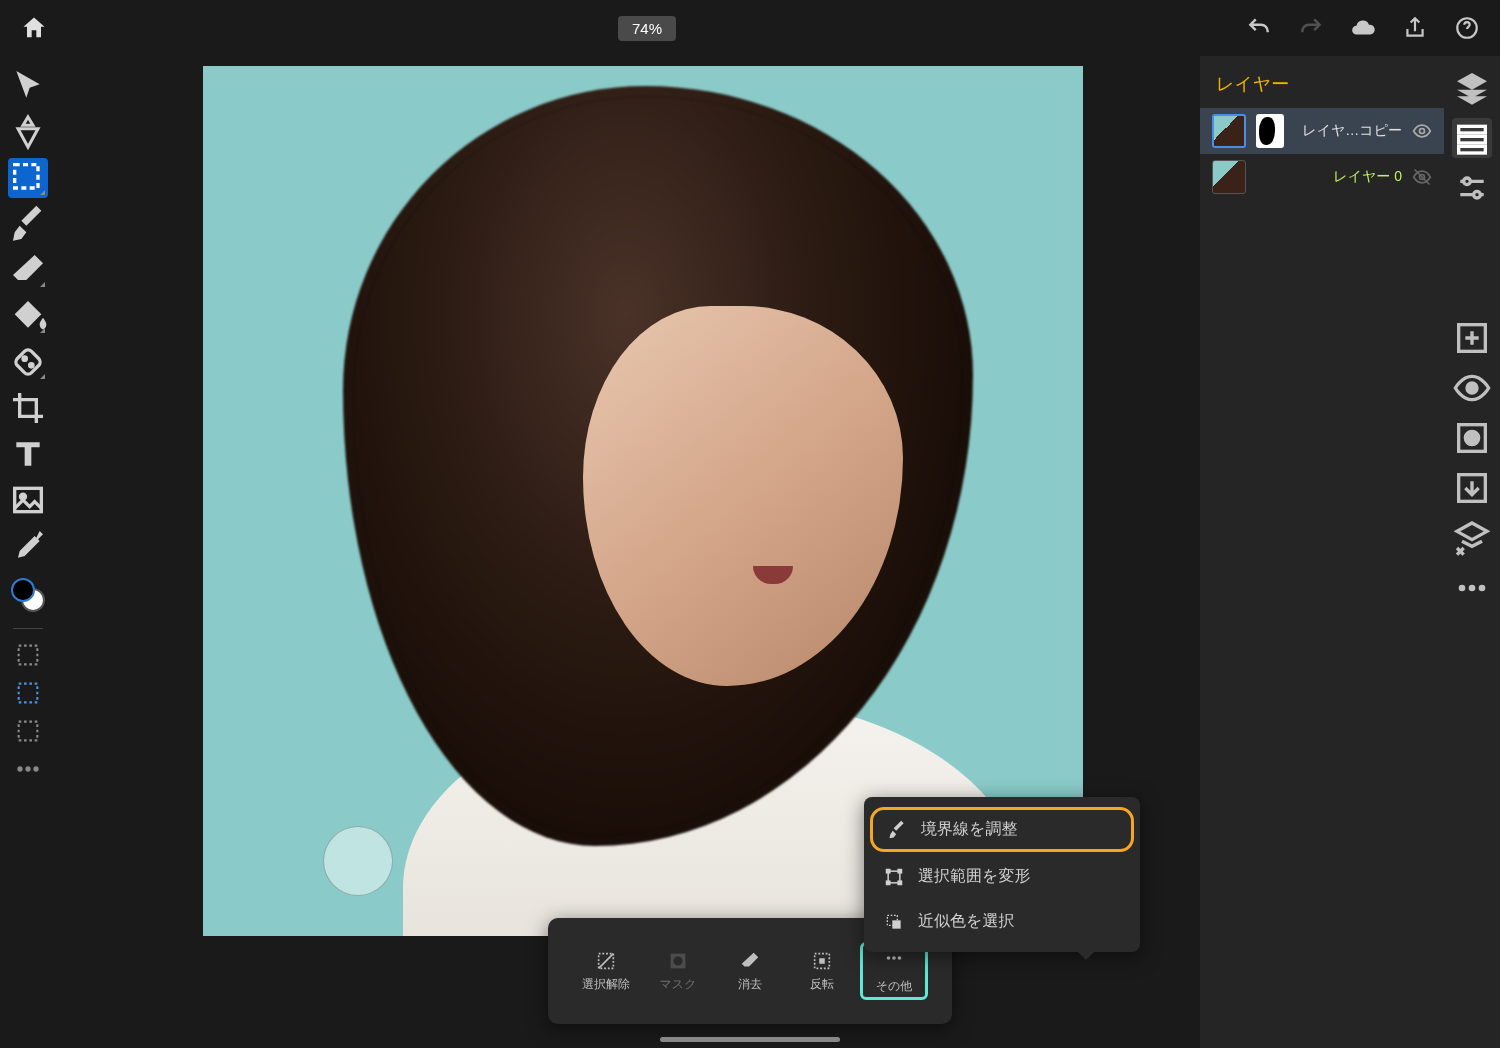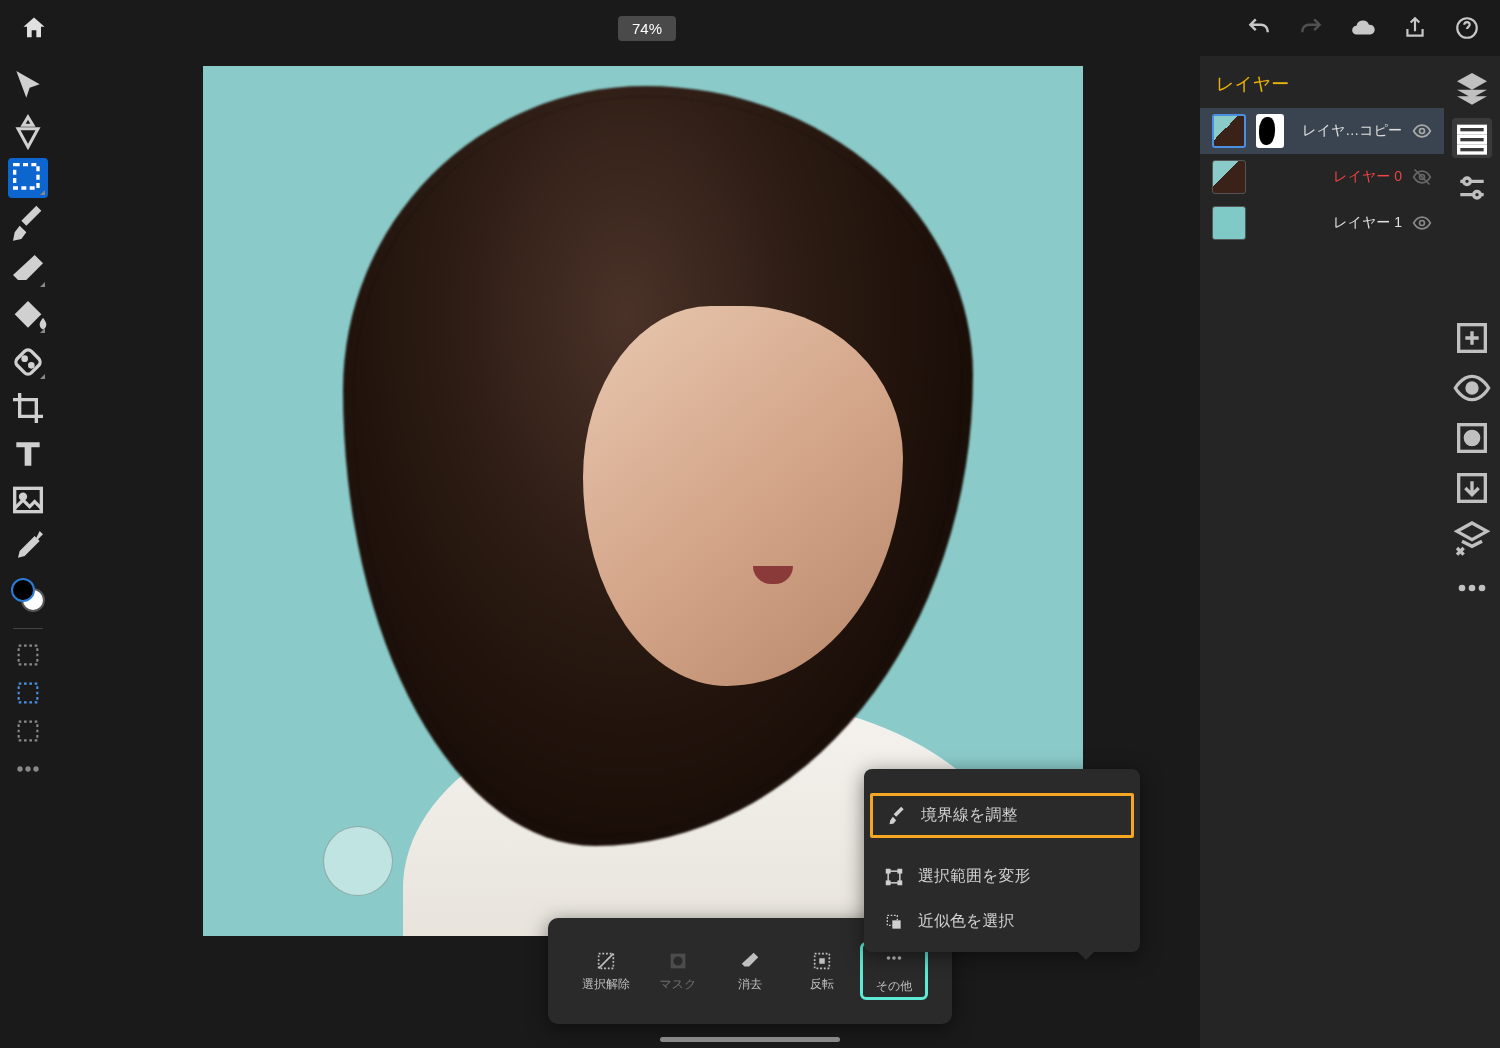--- a/index.html
+++ b/index.html
@@ -58,21 +58,21 @@
   .bottom-bar { position: absolute; left: 50%; transform: translateX(-50%); bottom: 24px; background: #2a2a2a; border-radius: 10px; display: flex; padding: 24px; gap: 4px; z-index: 5; box-shadow: 0 4px 20px rgba(0,0,0,.5); }
   .bottom-bar .bbtn { width: 68px; height: 58px; display: flex; flex-direction: column; align-items: center; justify-content: center; gap: 4px; border-radius: 6px; color: #bfbfbf; font-size: 12px; cursor: pointer; }
   .bottom-bar .bbtn .bicon { width: 22px; height: 22px; display: flex; align-items: center; justify-content: center; }
   .bottom-bar .bbtn.dim { opacity: .45; }
   .bottom-bar .bbtn.highlight { border: 3px solid #5eead4; gap: 9px; }
 
   
   .popup { position: absolute; right: 360px; bottom: 96px; width: 276px; background: #2a2a2a; border-radius: 8px; padding: 8px 0; z-index: 10; box-shadow: 0 4px 20px rgba(0,0,0,.5); }
   .popup::after { content: ""; position: absolute; bottom: -8px; right: 46px; width: 0; height: 0; border-left: 8px solid transparent; border-right: 8px solid transparent; border-top: 8px solid #2a2a2a; }
   .popup .pitem { display: flex; align-items: center; gap: 14px; padding: 12px 20px; font-size: 16px; color: #d0d0d0; cursor: pointer; }
-  .popup .pitem.highlight { border: 3px solid #f5a623; margin: 16px 6px; border-radius: 2px; padding: 9px 14px; }
+  .popup .pitem.highlight { border: 3px solid #f5a623; margin: 2px 6px; border-radius: 14px; padding: 9px 14px; }
   .popup .pitem .picon { width: 20px; height: 20px; display: flex; align-items: center; justify-content: center; }
 
   
   .home-ind { position: absolute; bottom: 6px; left: 50%; transform: translateX(-50%); width: 180px; height: 5px; background: #888; border-radius: 3px; z-index: 20; }
   
   svg { width: 100%; height: 100%; }
 </style>
 </head>
 <body>
 
@@ -227,33 +227,25 @@
     <div class="thumb border" style="background:linear-gradient(135deg,#8acbc9 40%,#3a2218 40%)"></div>
     <div class="mask-thumb"></div>
     <div class="layer-name">レイヤ…コピー</div>
     <div class="eye"><svg viewBox="0 0 24 24" fill="none" stroke="#aaa" stroke-width="2">
           <path d="M2 12s4-7 10-7 10 7 10 7-4 7-10 7-10-7-10-7z"></path>
           <circle cx="12" cy="12" r="3"></circle>
         </svg></div>
   </div>
   <div class="layer-row">
     <div class="thumb" style="background:linear-gradient(135deg,#8acbc9 40%,#3a2218 40%);border:1px solid #555"></div>
-    <div class="layer-name" style="color:#ef4444">レイヤー 0</div>
+    <div class="layer-name" style="color:#bef264">レイヤー 0</div>
     <div class="eye"><svg viewBox="0 0 24 24" fill="none" stroke="#666" stroke-width="2">
           <path d="M2 12s4-7 10-7 10 7 10 7-4 7-10 7-10-7-10-7z"></path>
           <circle cx="12" cy="12" r="3"></circle>
           <line x1="3" y1="3" x2="21" y2="21"></line>
-        </svg></div>
-  </div>
-  <div class="layer-row">
-    <div class="thumb" style="background:#7fc9c7;border:1px solid #555"></div>
-    <div class="layer-name">レイヤー 1</div>
-    <div class="eye"><svg viewBox="0 0 24 24" fill="none" stroke="#888" stroke-width="2">
-          <path d="M2 12s4-7 10-7 10 7 10 7-4 7-10 7-10-7-10-7z"></path>
-          <circle cx="12" cy="12" r="3"></circle>
         </svg></div>
   </div>
 </div>
 
 <div class="right-toolbar">
   <div class="rtool">
       <svg viewBox="0 0 24 24" fill="#c0c0c0">
         <path d="M12 3l9 5-9 5-9-5zM3 13l9 5 9-5M3 17l9 5 9-5"></path>
       </svg>
     </div>

